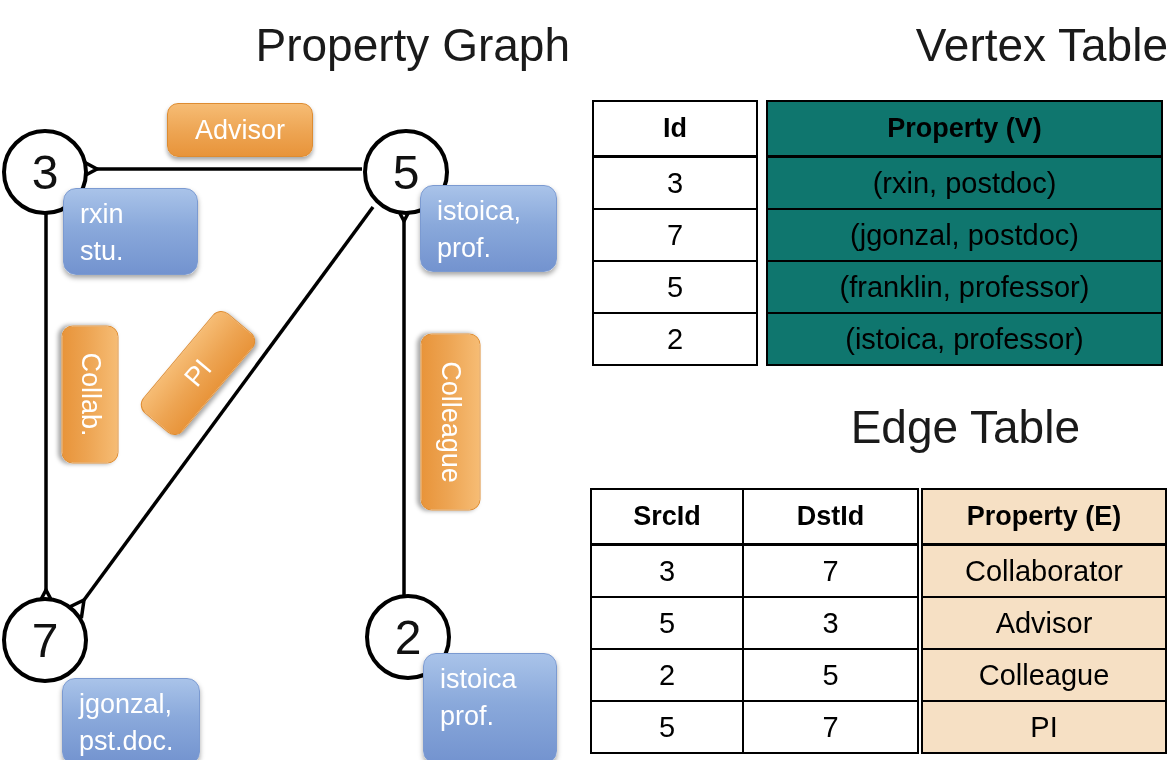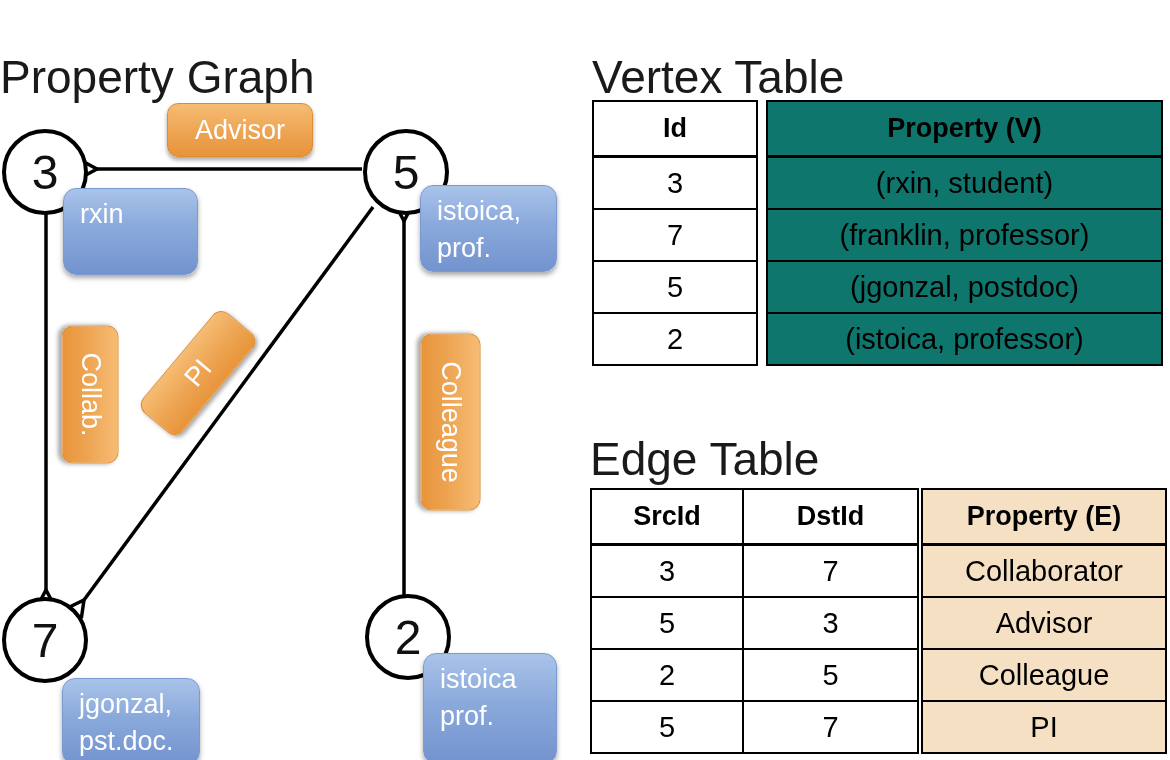--- a/index.html
+++ b/index.html
@@ -1,22 +1,22 @@
 <!DOCTYPE html>
 <html><head>
 <meta charset="utf-8">
 <style>
   html,body{margin:0;padding:0;background:#fff;}
   #stage{
     position:relative;width:1170px;height:760px;overflow:hidden;background:#ffffff;
     font-family:"Liberation Sans", sans-serif;color:#000;
   }
   .title{
-    position:absolute;text-align:left;font-size:46px;font-weight:400;
-    letter-spacing:0px;color:#1a1a1a;white-space:nowrap;margin-top:32px;
+    position:absolute;text-align:right;font-size:46px;font-weight:400;
+    letter-spacing:0px;color:#1a1a1a;white-space:nowrap;
   }
   
   .gnode{
     position:absolute;width:86px;height:86px;border:4px solid #000;border-radius:50%;
     background:#fff;display:flex;align-items:center;justify-content:center;
     font-size:48px;font-weight:300;color:#111;box-sizing:border-box;
   }
   
   .epill{
     position:absolute;display:flex;align-items:center;justify-content:center;
@@ -69,20 +69,21 @@
   <div class="epill" style="left:133px;top:347px;width:130px;height:52px;transform:rotate(-50deg);">PI</div>
   <div class="epill" style="left:362px;top:392px;width:177px;height:60px;transform:rotate(90deg);">Colleague</div>
 
   <div class="gnode" style="left:2px;top:129px;">3</div>
   <div class="gnode" style="left:363px;top:129px;">5</div>
   <div class="gnode" style="left:2px;top:597px;">7</div>
   <div class="gnode" style="left:365px;top:594px;">2</div>
 
   <div class="vbox" style="left:63px;top:188px;width:135px;height:87px;">
     <span>rxin</span>
+    <span>stu.</span>
   </div>
   <div class="vbox" style="left:420px;top:185px;width:137px;height:87px;">
     <span>istoica,</span>
     <span>prof.</span>
   </div>
   <div class="vbox" style="left:62px;top:678px;width:138px;height:87px;">
     <span>jgonzal,</span>
     <span>pst.doc.</span>
   </div>
   <div class="vbox" style="left:423px;top:653px;width:134px;height:111px;">
@@ -116,27 +117,27 @@
 
   <div class="tblock" style="left:766px;top:100px;width:397px;">
     <table class="bluefill">
       <thead>
         <tr>
           <th>Property (V)</th>
         </tr>
       </thead>
       <tbody>
           <tr>
-            <td>(rxin, student)</td>
+            <td>(rxin, postdoc)</td>
+          </tr>
+          <tr>
+            <td>(jgonzal, postdoc)</td>
           </tr>
           <tr>
             <td>(franklin, professor)</td>
-          </tr>
-          <tr>
-            <td>(jgonzal, postdoc)</td>
           </tr>
           <tr>
             <td>(istoica, professor)</td>
           </tr>
         </tbody>
     </table>
   </div>
 
   <div class="tblock" style="left:590px;top:488px;width:327px;">
     <table class="whitefill">

